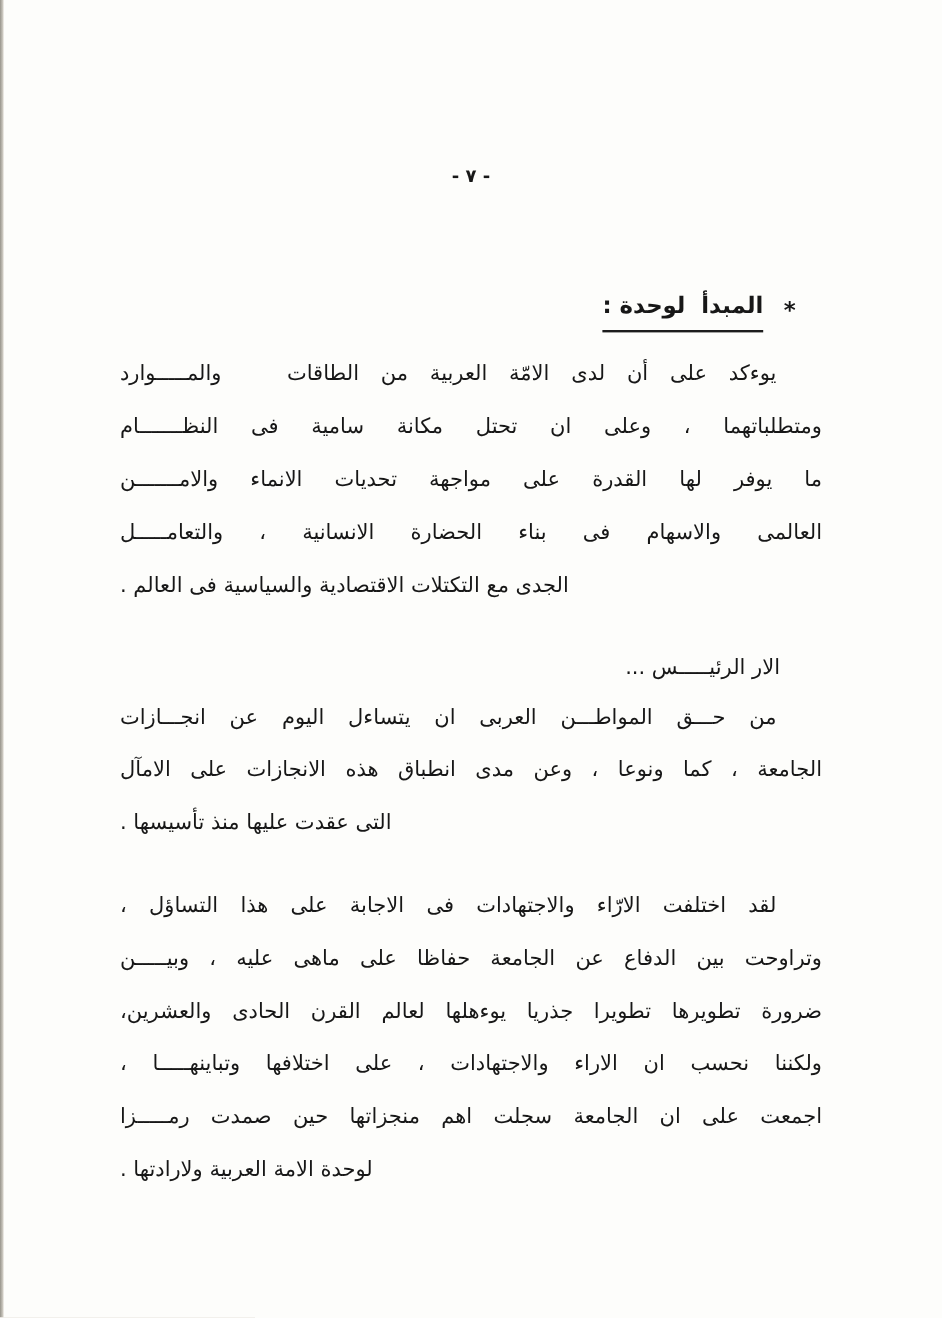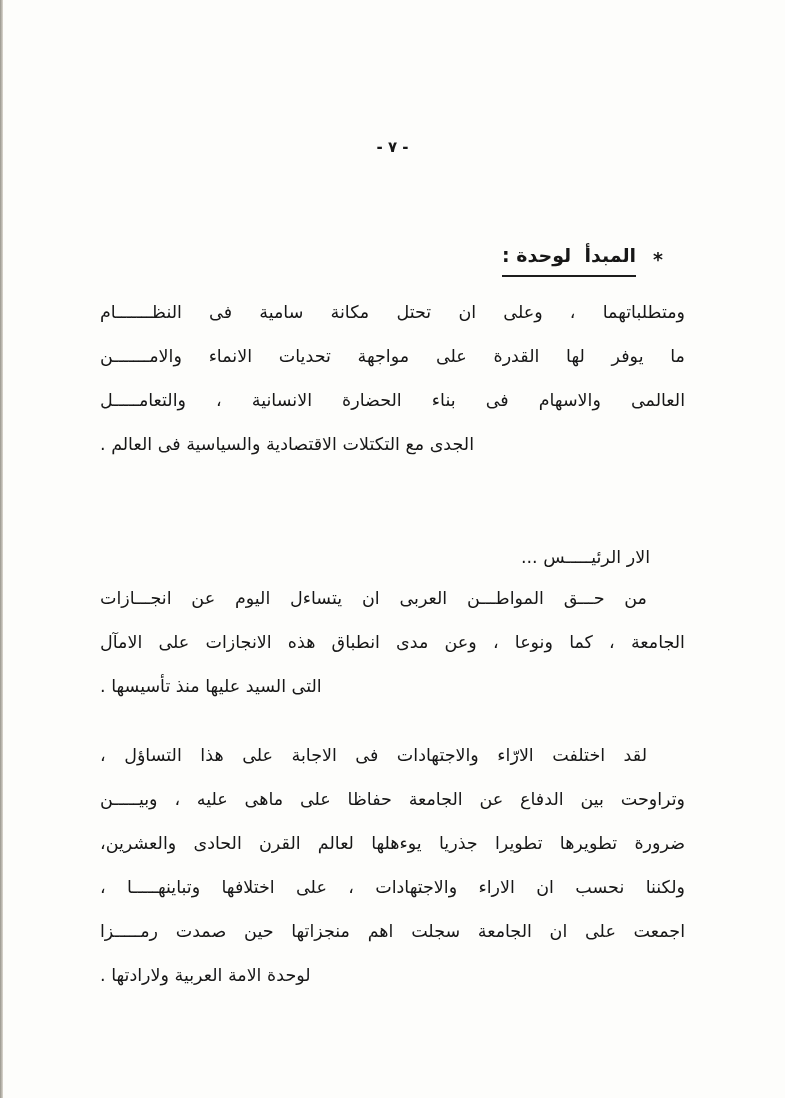--- a/index.html
+++ b/index.html
@@ -94,32 +94,33 @@
   <div class="page-edge"></div>
 
   <div class="page-number">- ٧ -</div>
 
   <div class="heading-row">
     <span class="asterisk">*</span>
     <span class="heading-title">المبدأ  لوحدة :</span>
   </div>
 
   <div class="para para-p1">
+    <div class="line fill indent">يوءكد على أن لدى الامّة العربية من الطاقات   والمـــــوارد</div>
     <div class="line fill">ومتطلباتهما ، وعلى ان تحتل مكانة سامية فى النظـــــــام</div>
     <div class="line fill">ما يوفر لها القدرة على مواجهة تحديات الانماء والامـــــــن</div>
     <div class="line fill">العالمى والاسهام فى بناء الحضارة الانسانية ، والتعامـــــل</div>
     <div class="line">الجدى مع التكتلات الاقتصادية والسياسية فى العالم .</div>
   </div>
 
   <div class="salutation">الار الرئيـــــس ...</div>
 
   <div class="para para-p2">
     <div class="line fill indent">من حـــق المواطـــن العربى ان يتساءل اليوم عن انجـــازات</div>
     <div class="line fill">الجامعة ، كما ونوعا ، وعن مدى انطباق هذه الانجازات على الامآل</div>
-    <div class="line">التى السيد عليها منذ تأسيسها .</div>
+    <div class="line">التى عقدت عليها منذ تأسيسها .</div>
   </div>
 
   <div class="para para-p3">
     <div class="line fill indent">لقد اختلفت الارّاء والاجتهادات فى الاجابة على هذا التساؤل ،</div>
     <div class="line fill">وتراوحت بين الدفاع عن الجامعة حفاظا على ماهى عليه ، وبيـــــن</div>
     <div class="line fill">ضرورة تطويرها تطويرا جذريا يوءهلها لعالم القرن الحادى والعشرين،</div>
     <div class="line fill">ولكننا نحسب ان الاراء والاجتهادات ، على اختلافها وتباينهـــــا ،</div>
     <div class="line fill">اجمعت على ان الجامعة سجلت اهم منجزاتها حين صمدت رمـــــزا</div>
     <div class="line">لوحدة الامة العربية ولارادتها .</div>
   </div>

